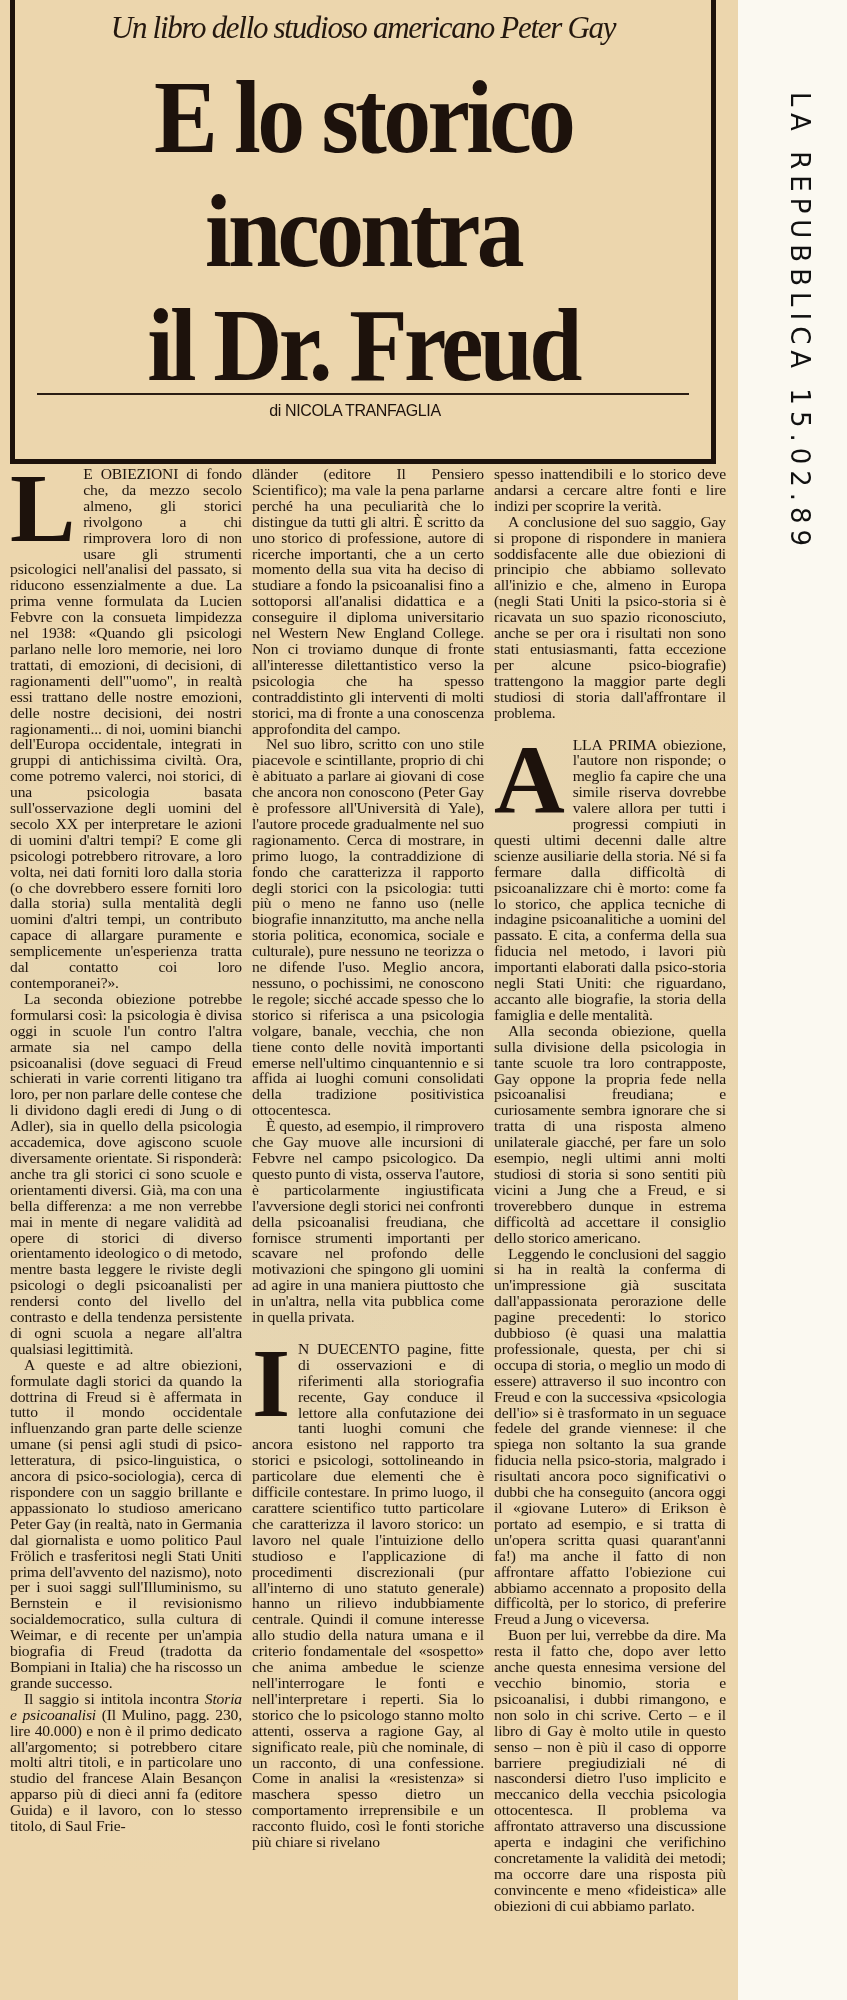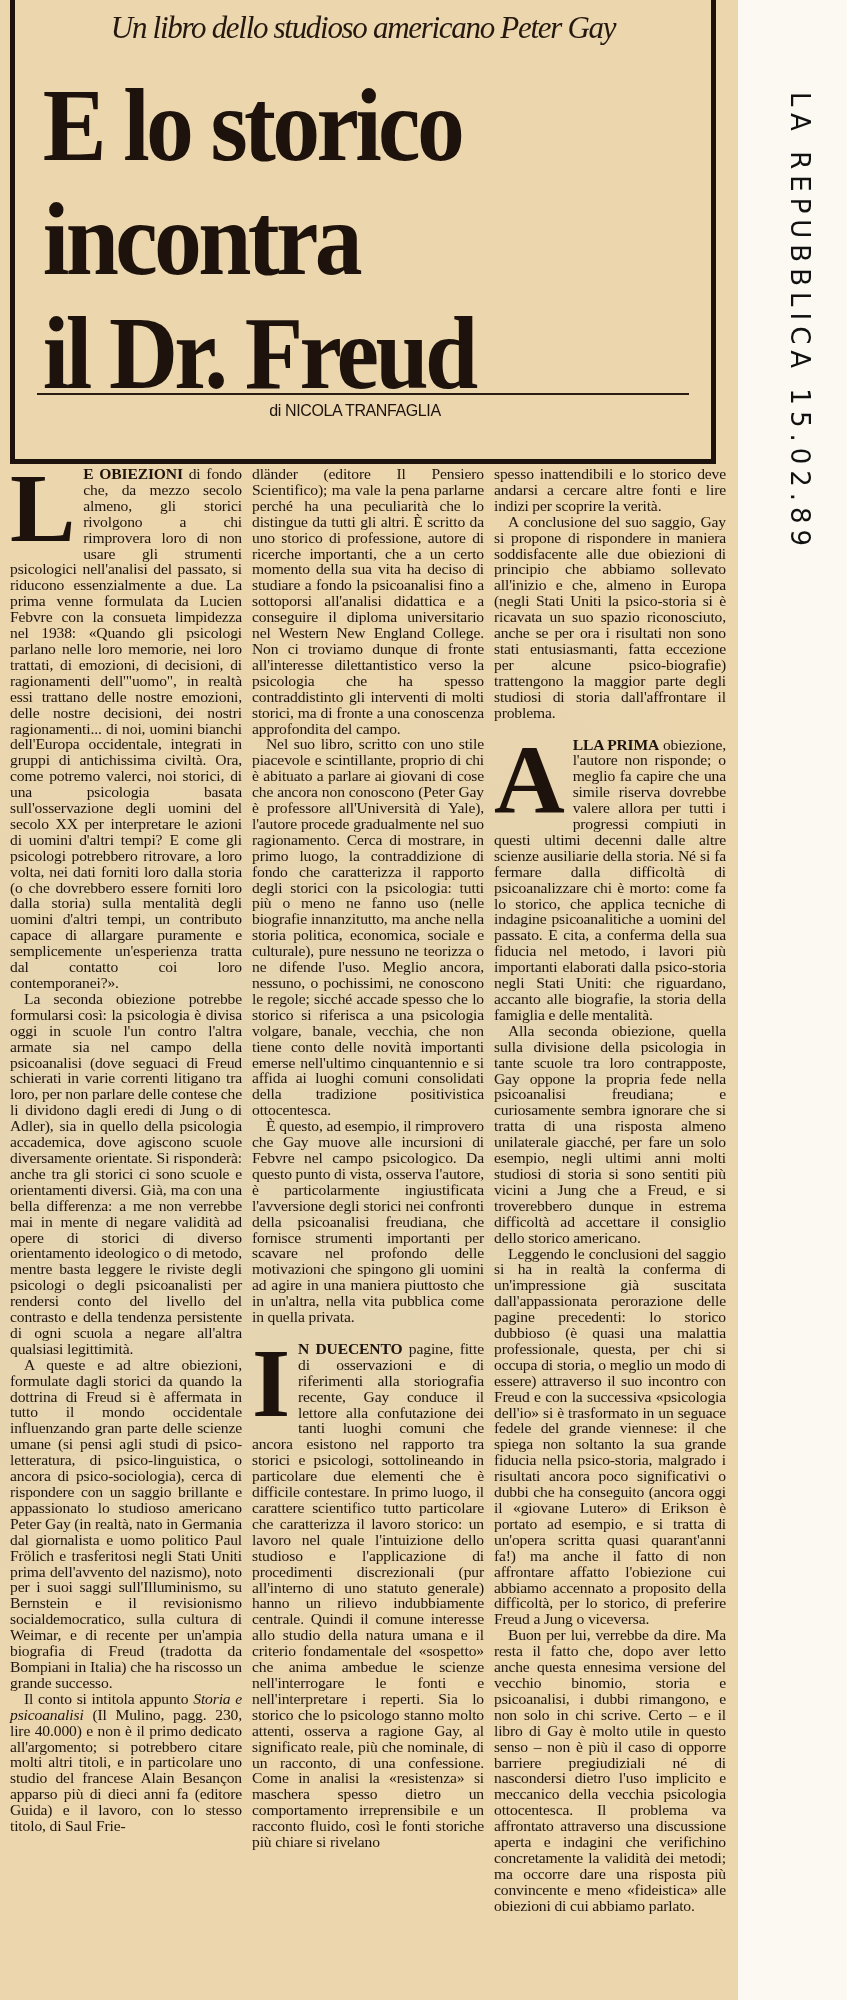--- a/index.html
+++ b/index.html
@@ -18,21 +18,21 @@
   .header-box {
     position: absolute; left: 10px; top: 0; width: 706px; height: 464px;
     border: 5px solid #1d120c; border-top: none; box-sizing: border-box;
   }
   .kicker {
     position: absolute; left: 0; right: 0; top: 10px; text-align: center;
     font-family: "Liberation Serif", serif; font-style: italic;
     font-size: 31px; letter-spacing: -1.3px; color: #24180f;
   }
   .headline {
-    position: absolute; left: 0; right: 0; top: 68px; text-align: left;
+    position: absolute; left: 0; right: 0; top: 60px; text-align: center;
     font-family: "Liberation Serif", serif; font-weight: bold;
     font-size: 104px; line-height: 114px; letter-spacing: -4px; color: #1d120c;
   }
   .headline div { transform: scaleX(0.92); }
   .rule {
     position: absolute; left: 22px; right: 22px; top: 393px; height: 2px; background: #2a1d14;
   }
   .byline {
     position: absolute; left: 0; right: 16px; top: 402px; text-align: center;
     font-family: "Liberation Sans", sans-serif; font-size: 16px; letter-spacing: -0.4px; color: #1d120c;
@@ -46,21 +46,21 @@
     line-height: 15.9px; color: #1e140e; text-align: justify; hyphens: auto;
     letter-spacing: -0.15px;
   }
   .col p { margin: 0; text-indent: 14px; }
   .col p.noindent { text-indent: 0; }
   .col p.section { margin-top: 16px; text-indent: 0; }
   .dropcap {
     float: left; font-family: "Liberation Serif", serif; font-weight: bold;
     font-size: 98px; line-height: 76px; margin: 4px 8px 0 0; color: #1d120c;
   }
-  .smallcaps { font-weight: bold; }
+  .smallcaps { font-weight: normal; }
   em { font-style: italic; }
   .margin-note {
     position: absolute; left: 770px; top: 92px; width: 60px; height: 520px;
   }
   .margin-note span {
     position: absolute; left: 50%; top: 0;
     transform-origin: left top; transform: rotate(90deg) translateY(-50%);
     white-space: nowrap; font-family: "DejaVu Sans", sans-serif;
     font-size: 26px; letter-spacing: 6px; color: #111;
   }
@@ -80,21 +80,21 @@
     <div class="byline">di NICOLA TRANFAGLIA</div>
   </div>
 
   <div class="columns">
     <div class="col">
       <p class="noindent">
         <span class="dropcap">L</span><span class="smallcaps">E OBIEZIONI</span><span> di fondo che, da mezzo secolo almeno, gli storici rivolgono a chi rimprovera loro di non usare gli strumenti psicologici nell'analisi del passato, si riducono essenzialmente a due. La prima venne formulata da Lucien Febvre con la consueta limpidezza nel 1938: «Quando gli psicologi parlano nelle loro memorie, nei loro trattati, di emozioni, di decisioni, di ragionamenti dell'"uomo", in realtà essi trattano delle nostre emozioni, delle nostre decisioni, dei nostri ragionamenti... di noi, uomini bianchi dell'Europa occidentale, integrati in gruppi di antichissima civiltà. Ora, come potremo valerci, noi storici, di una psicologia basata sull'osservazione degli uomini del secolo XX per interpretare le azioni di uomini d'altri tempi? E come gli psicologi potrebbero ritrovare, a loro volta, nei dati forniti loro dalla storia (o che dovrebbero essere forniti loro dalla storia) sulla mentalità degli uomini d'altri tempi, un contributo capace di allargare puramente e semplicemente un'esperienza tratta dal contatto coi loro contemporanei?».</span>
       </p>
       <p>La seconda obiezione potrebbe formularsi così: la psicologia è divisa oggi in scuole l'un contro l'altra armate sia nel campo della psicoanalisi (dove seguaci di Freud schierati in varie correnti litigano tra loro, per non parlare delle contese che li dividono dagli eredi di Jung o di Adler), sia in quello della psicologia accademica, dove agiscono scuole diversamente orientate. Si risponderà: anche tra gli storici ci sono scuole e orientamenti diversi. Già, ma con una bella differenza: a me non verrebbe mai in mente di negare validità ad opere di storici di diverso orientamento ideologico o di metodo, mentre basta leggere le riviste degli psicologi o degli psicoanalisti per rendersi conto del livello del contrasto e della tendenza persistente di ogni scuola a negare all'altra qualsiasi legittimità.</p>
       <p>A queste e ad altre obiezioni, formulate dagli storici da quando la dottrina di Freud si è affermata in tutto il mondo occidentale influenzando gran parte delle scienze umane (si pensi agli studi di psico-letteratura, di psico-linguistica, o ancora di psico-sociologia), cerca di rispondere con un saggio brillante e appassionato lo studioso americano Peter Gay (in realtà, nato in Germania dal giornalista e uomo politico Paul Frölich e trasferitosi negli Stati Uniti prima dell'avvento del nazismo), noto per i suoi saggi sull'Illuminismo, su Bernstein e il revisionismo socialdemocratico, sulla cultura di Weimar, e di recente per un'ampia biografia di Freud (tradotta da Bompiani in Italia) che ha riscosso un grande successo.</p>
-      <p><span>Il conto si intitola appunto </span><em>Storia e psicoanalisi</em><span> (Il Mulino, pagg. 230, lire 40.000) e non è il primo dedicato all'argomento; si potrebbero citare molti altri titoli, e in particolare uno studio del francese Alain Besançon apparso più di dieci anni fa (editore Guida) e il lavoro, con lo stesso titolo, di Saul Frie-</span></p>
+      <p><span>Il saggio si intitola incontra </span><em>Storia e psicoanalisi</em><span> (Il Mulino, pagg. 230, lire 40.000) e non è il primo dedicato all'argomento; si potrebbero citare molti altri titoli, e in particolare uno studio del francese Alain Besançon apparso più di dieci anni fa (editore Guida) e il lavoro, con lo stesso titolo, di Saul Frie-</span></p>
     </div>
 
     <div class="col">
       <p class="noindent">dländer (editore Il Pensiero Scientifico); ma vale la pena parlarne perché ha una peculiarità che lo distingue da tutti gli altri. È scritto da uno storico di professione, autore di ricerche importanti, che a un certo momento della sua vita ha deciso di studiare a fondo la psicoanalisi fino a sottoporsi all'analisi didattica e a conseguire il diploma universitario nel Western New England College. Non ci troviamo dunque di fronte all'interesse dilettantistico verso la psicologia che ha spesso contraddistinto gli interventi di molti storici, ma di fronte a una conoscenza approfondita del campo.</p>
       <p>Nel suo libro, scritto con uno stile piacevole e scintillante, proprio di chi è abituato a parlare ai giovani di cose che ancora non conoscono (Peter Gay è professore all'Università di Yale), l'autore procede gradualmente nel suo ragionamento. Cerca di mostrare, in primo luogo, la contraddizione di fondo che caratterizza il rapporto degli storici con la psicologia: tutti più o meno ne fanno uso (nelle biografie innanzitutto, ma anche nella storia politica, economica, sociale e culturale), pure nessuno ne teorizza o ne difende l'uso. Meglio ancora, nessuno, o pochissimi, ne conoscono le regole; sicché accade spesso che lo storico si riferisca a una psicologia volgare, banale, vecchia, che non tiene conto delle novità importanti emerse nell'ultimo cinquantennio e si affida ai luoghi comuni consolidati della tradizione positivistica ottocentesca.</p>
       <p>È questo, ad esempio, il rimprovero che Gay muove alle incursioni di Febvre nel campo psicologico. Da questo punto di vista, osserva l'autore, è particolarmente ingiustificata l'avversione degli storici nei confronti della psicoanalisi freudiana, che fornisce strumenti importanti per scavare nel profondo delle motivazioni che spingono gli uomini ad agire in una maniera piuttosto che in un'altra, nella vita pubblica come in quella privata.</p>
       <p class="section">
         <span class="dropcap">I</span><span class="smallcaps">N DUECENTO</span><span> pagine, fitte di osservazioni e di riferimenti alla storiografia recente, Gay conduce il lettore alla confutazione dei tanti luoghi comuni che ancora esistono nel rapporto tra storici e psicologi, sottolineando in particolare due elementi che è difficile contestare. In primo luogo, il carattere scientifico tutto particolare che caratterizza il lavoro storico: un lavoro nel quale l'intuizione dello studioso e l'applicazione di procedimenti discrezionali (pur all'interno di uno statuto generale) hanno un rilievo indubbiamente centrale. Quindi il comune interesse allo studio della natura umana e il criterio fondamentale del «sospetto» che anima ambedue le scienze nell'interrogare le fonti e nell'interpretare i reperti. Sia lo storico che lo psicologo stanno molto attenti, osserva a ragione Gay, al significato reale, più che nominale, di un racconto, di una confessione. Come in analisi la «resistenza» si maschera spesso dietro un comportamento irreprensibile e un racconto fluido, così le fonti storiche più chiare si rivelano</span>
       </p>
     </div>

